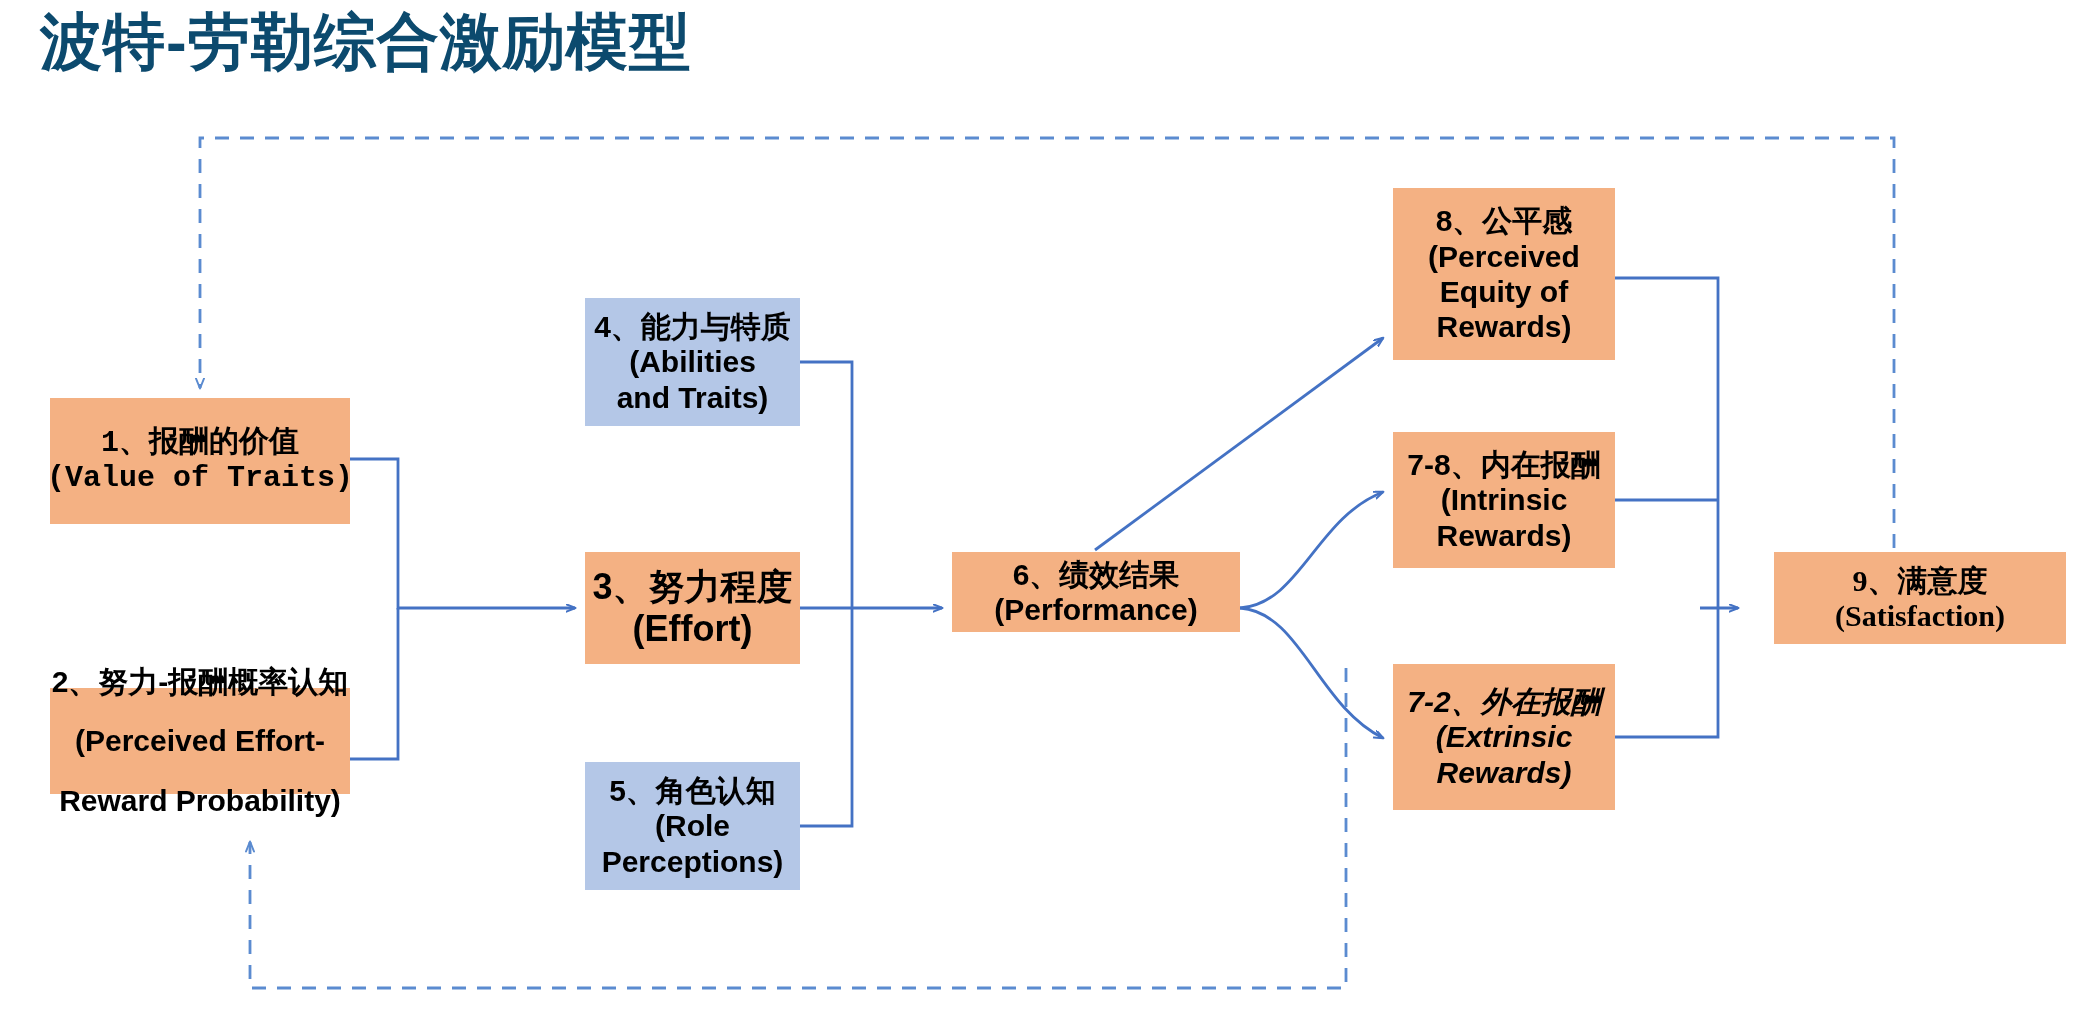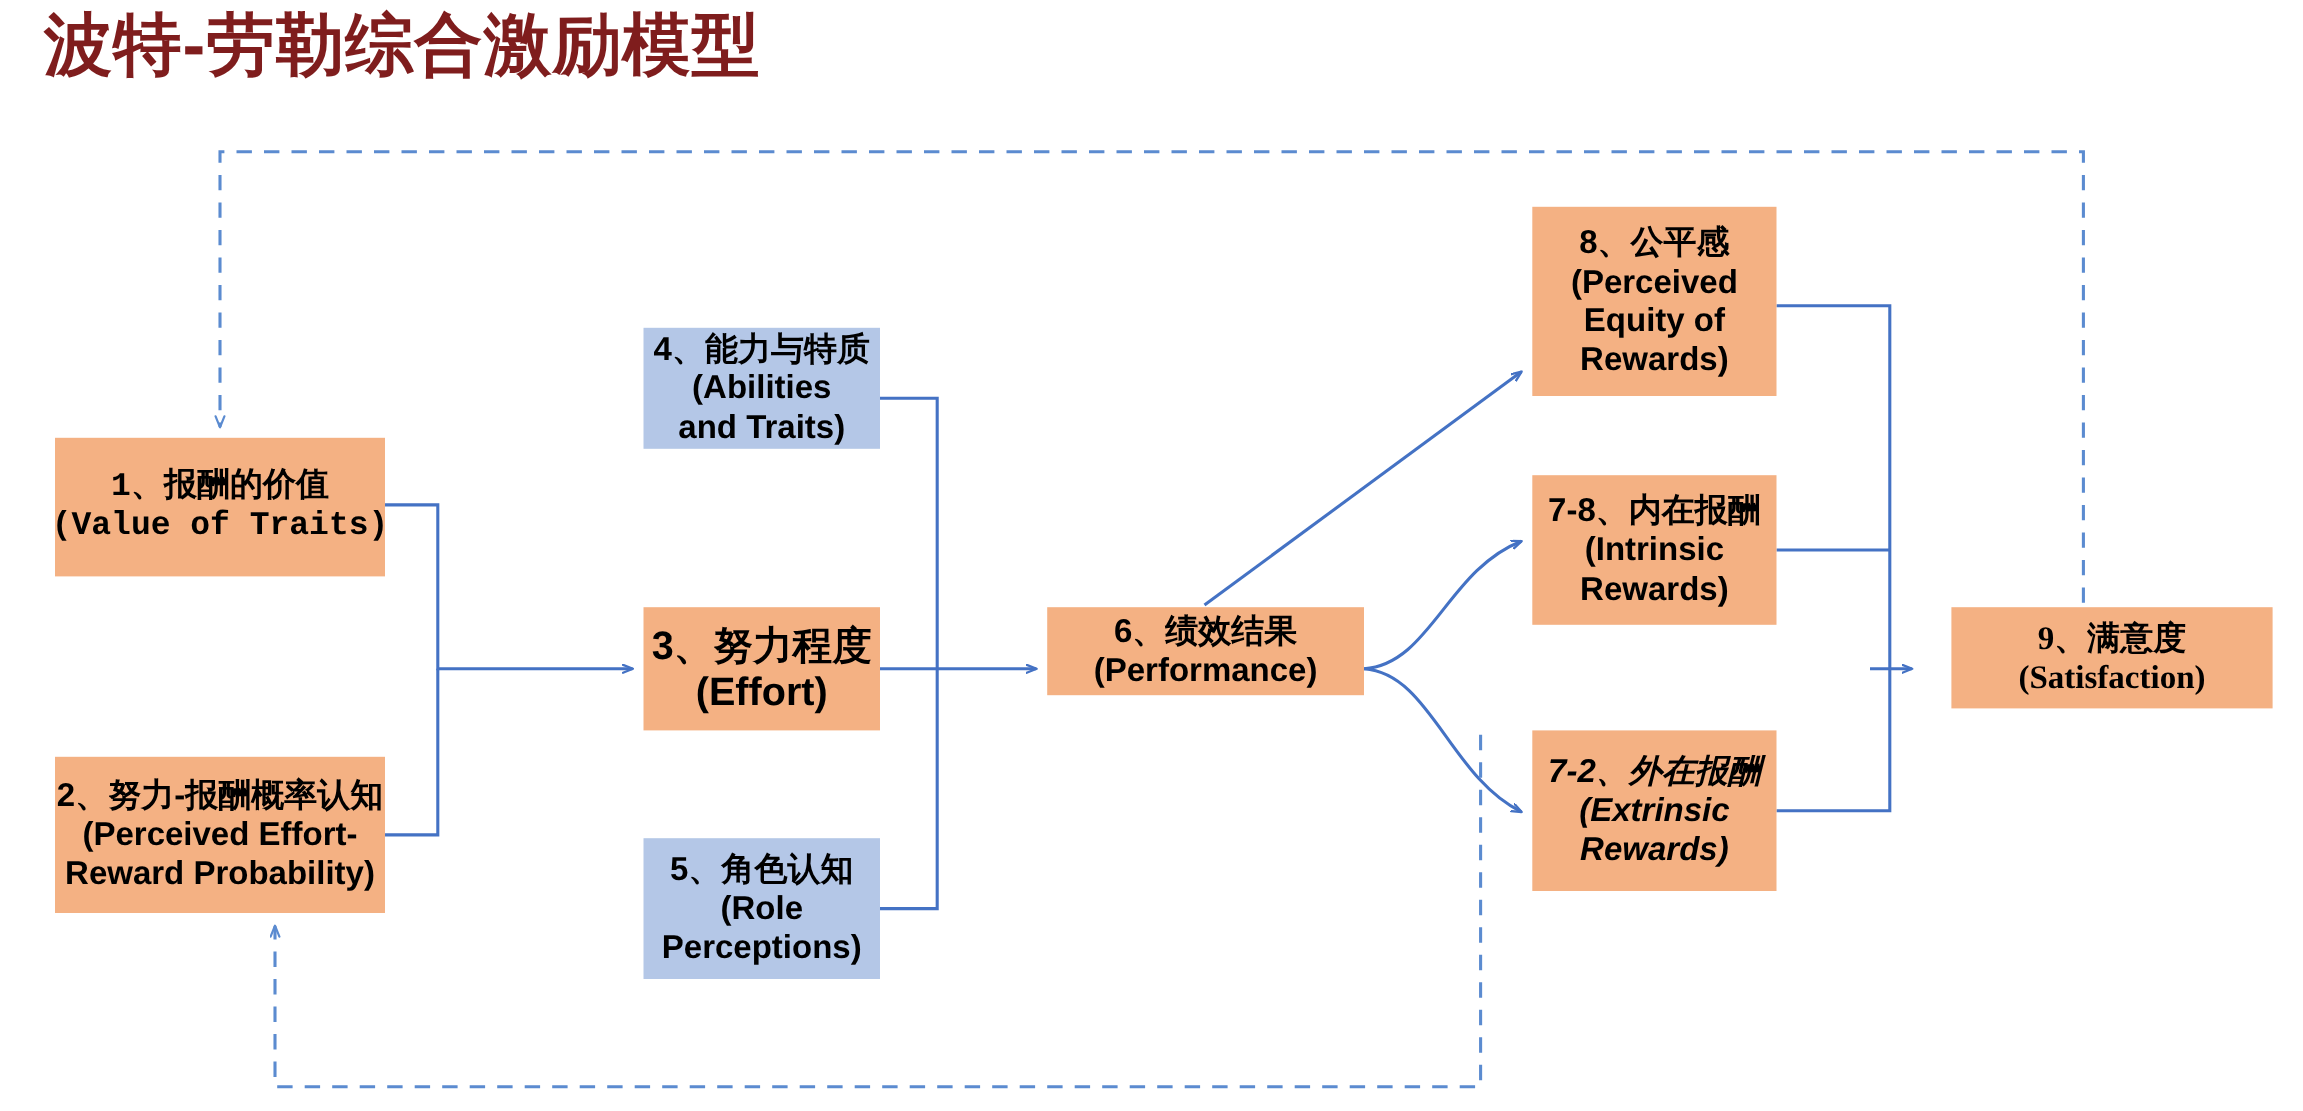--- a/index.html
+++ b/index.html
@@ -16,21 +16,21 @@
     height: 1010px;
     background: #ffffff;
     overflow: hidden;
   }
   #title {
     position: absolute;
     left: 40px;
     top: 6px;
     font-size: 62px;
     font-weight: bold;
-    color: #7f1d1d;
+    color: #0c4a6e;
     letter-spacing: 1px;
     white-space: nowrap;
     line-height: 1.15;
   }
   svg#wires {
     position: absolute;
     left: 0;
     top: 0;
     width: 2094px;
     height: 1010px;
@@ -51,22 +51,22 @@
   }
   .node .ln {
     display: block;
     white-space: nowrap;
   }
   .orange { background: #f4b183; }
   .blue   { background: #b4c7e7; }
 
   
   #n1  { left: 50px;   top: 398px; width: 300px; height: 126px; font-size: 30px; font-family: Liberation Mono, monospace; }
-  #n2  { left: 50px;   top: 688px; width: 300px; height: 142px; font-size: 30px; }
-  #n4  { left: 585px;  top: 298px; width: 215px; height: 110px; font-size: 30px; }
+  #n2  { left: 50px;   top: 688px; width: 300px; height: 106px; font-size: 30px; gap: 24px; }
+  #n4  { left: 585px;  top: 298px; width: 215px; height: 128px; font-size: 30px; }
   #n3  { left: 585px;  top: 552px; width: 215px; height: 112px; font-size: 36px; }
   #n5  { left: 585px;  top: 762px; width: 215px; height: 128px; font-size: 30px; }
   #n6  { left: 952px;  top: 552px; width: 288px; height: 80px; font-size: 30px; }
   #n8  { left: 1393px; top: 188px; width: 222px; height: 172px; font-size: 30px; }
   #n71 { left: 1393px; top: 432px; width: 222px; height: 136px; font-size: 30px; }
   #n72 { left: 1393px; top: 664px; width: 222px; height: 146px; font-size: 30px; font-style: italic; }
   #n9  { left: 1774px; top: 552px; width: 292px; height: 92px; font-size: 30px; font-family: Liberation Serif, serif; }
 </style>
 </head>
 <body>

